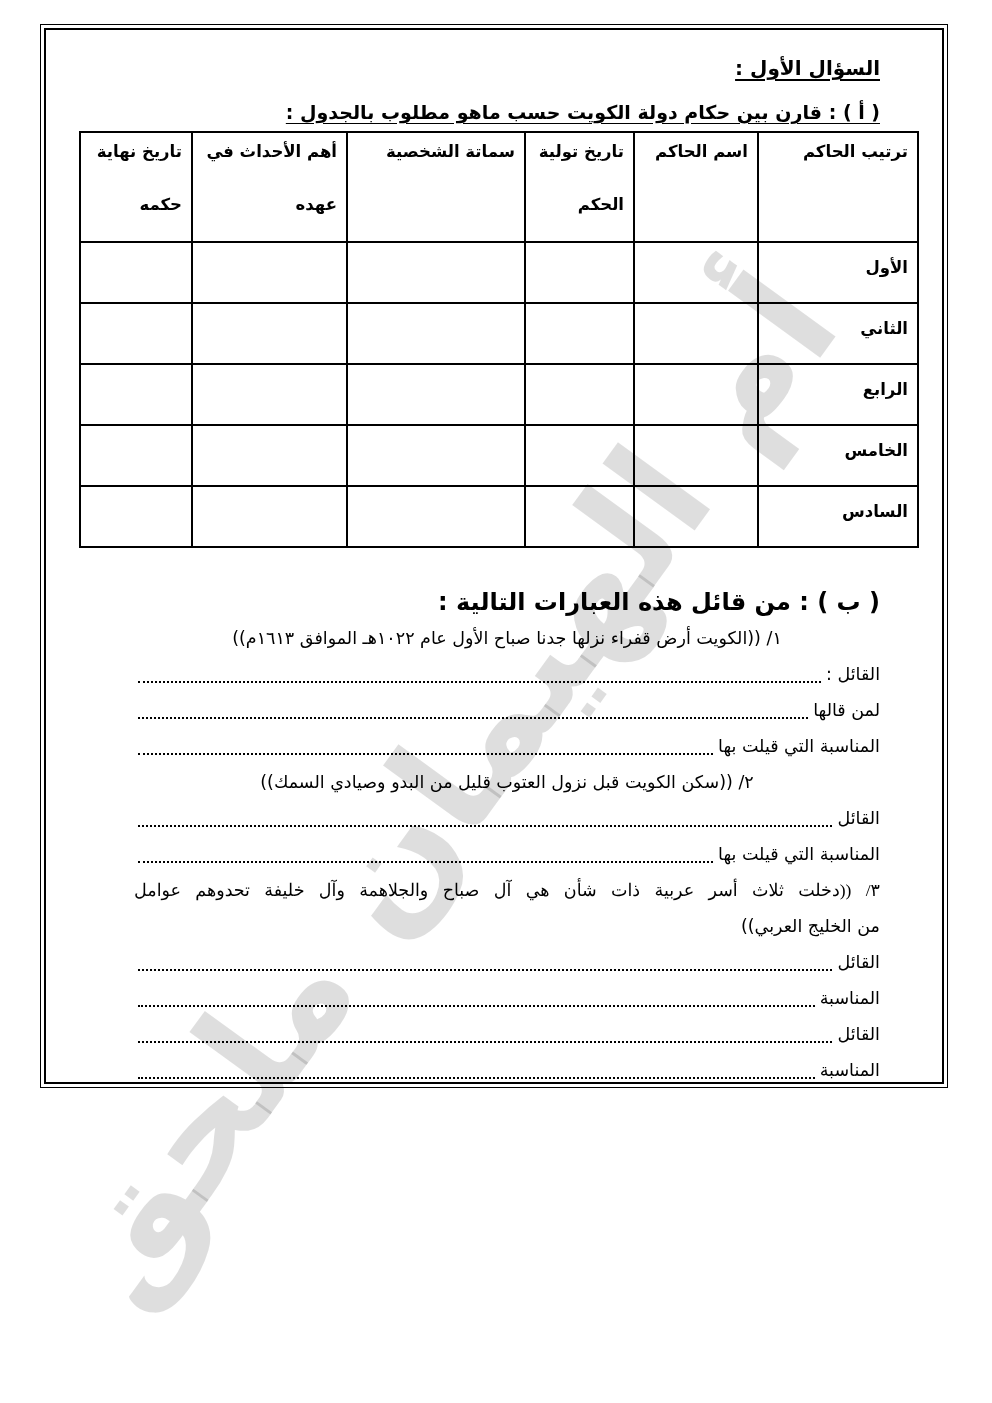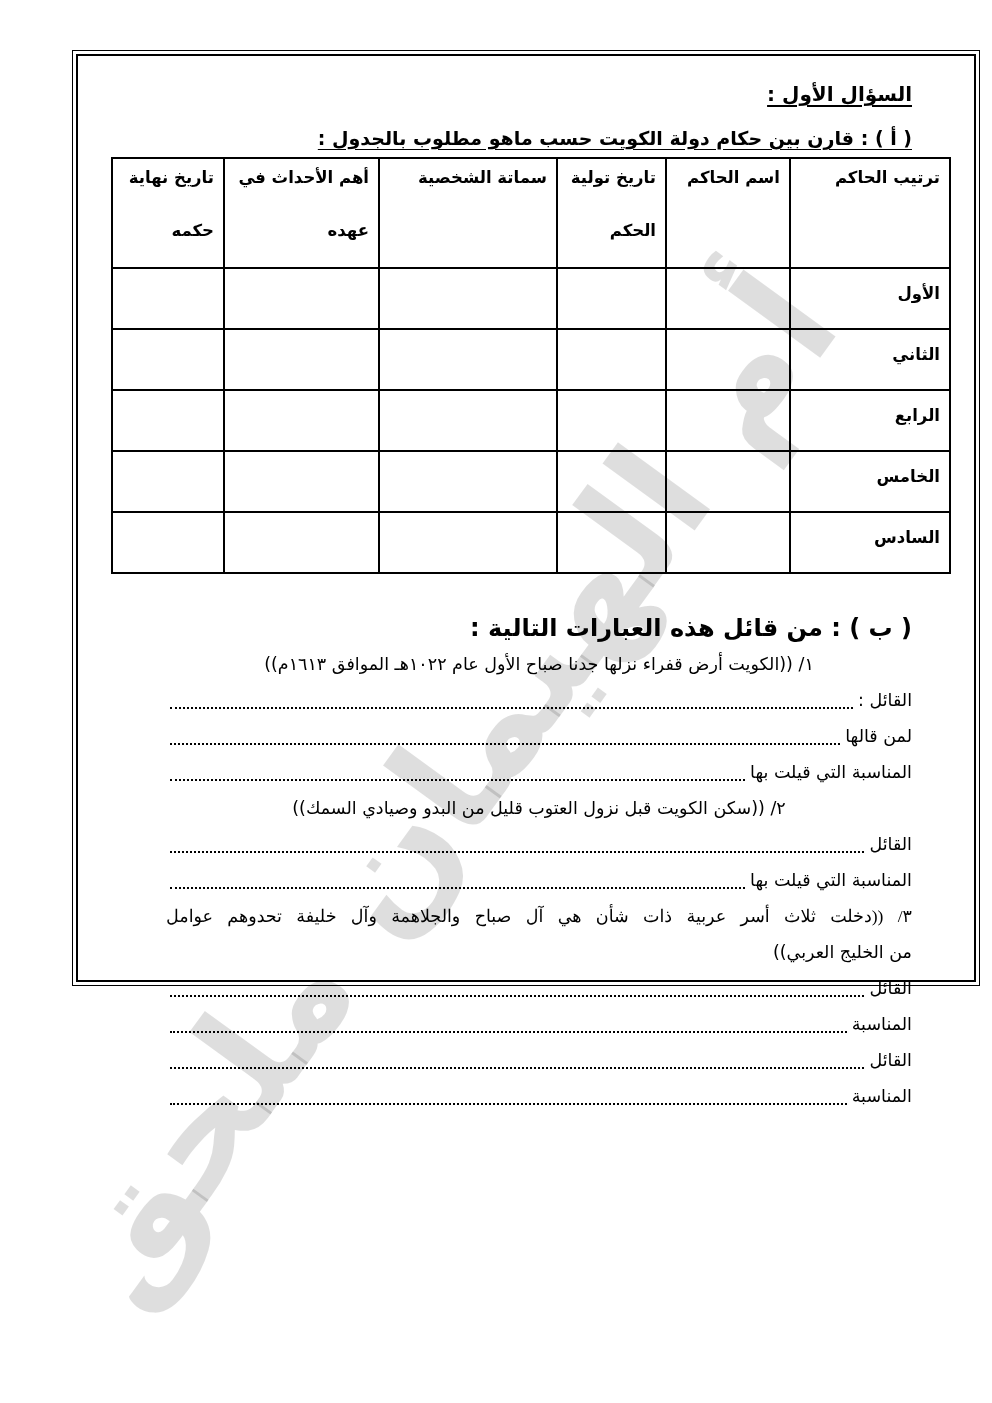--- a/index.html
+++ b/index.html
@@ -23,25 +23,24 @@
     font-weight: bold;
     color: rgba(0,0,0,0.13);
     transform: rotate(-54deg);
     white-space: nowrap;
     z-index: 0;
     pointer-events: none;
   }
   
   .frame-outer {
     position: absolute;
-    left: 40px; top: 50px;
-    width: 908px; height: 936px;
+    left: 40px; top: 24px;
+    width: 908px; height: 1064px;
     border: 1.5px solid #000;
     z-index: 1;
-    margin-left: 32px;
   }
   .frame-inner {
     position: absolute;
     inset: 3px;
     border: 2.5px solid #000;
   }
   
   .title {
     margin: 26px 62px 0 0;
     font-size: 20px;

